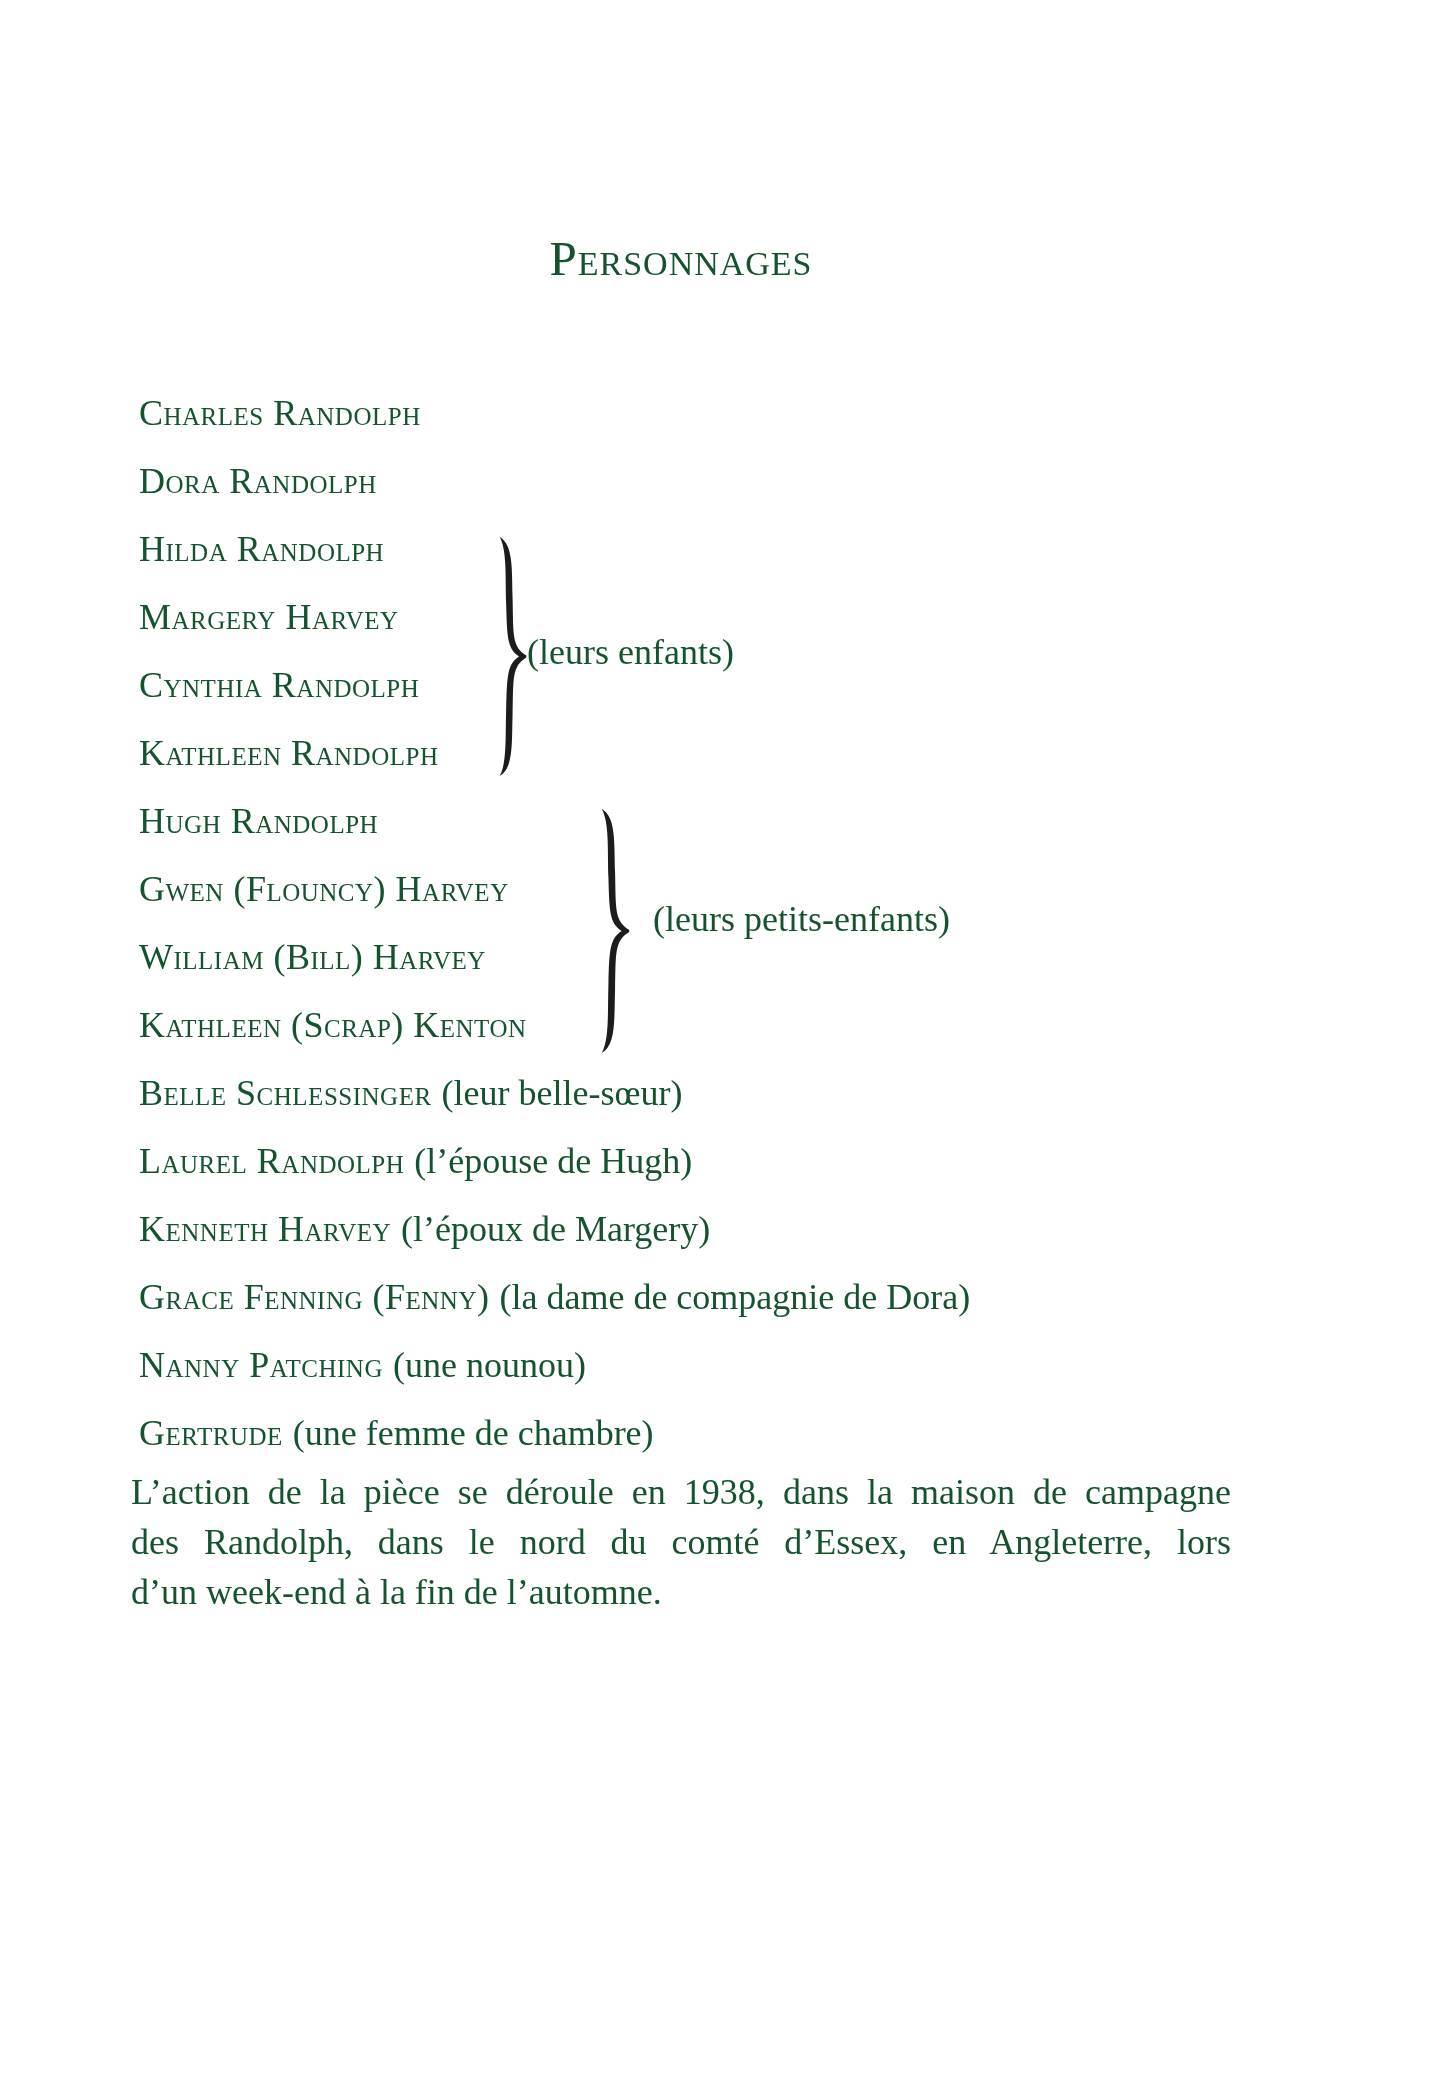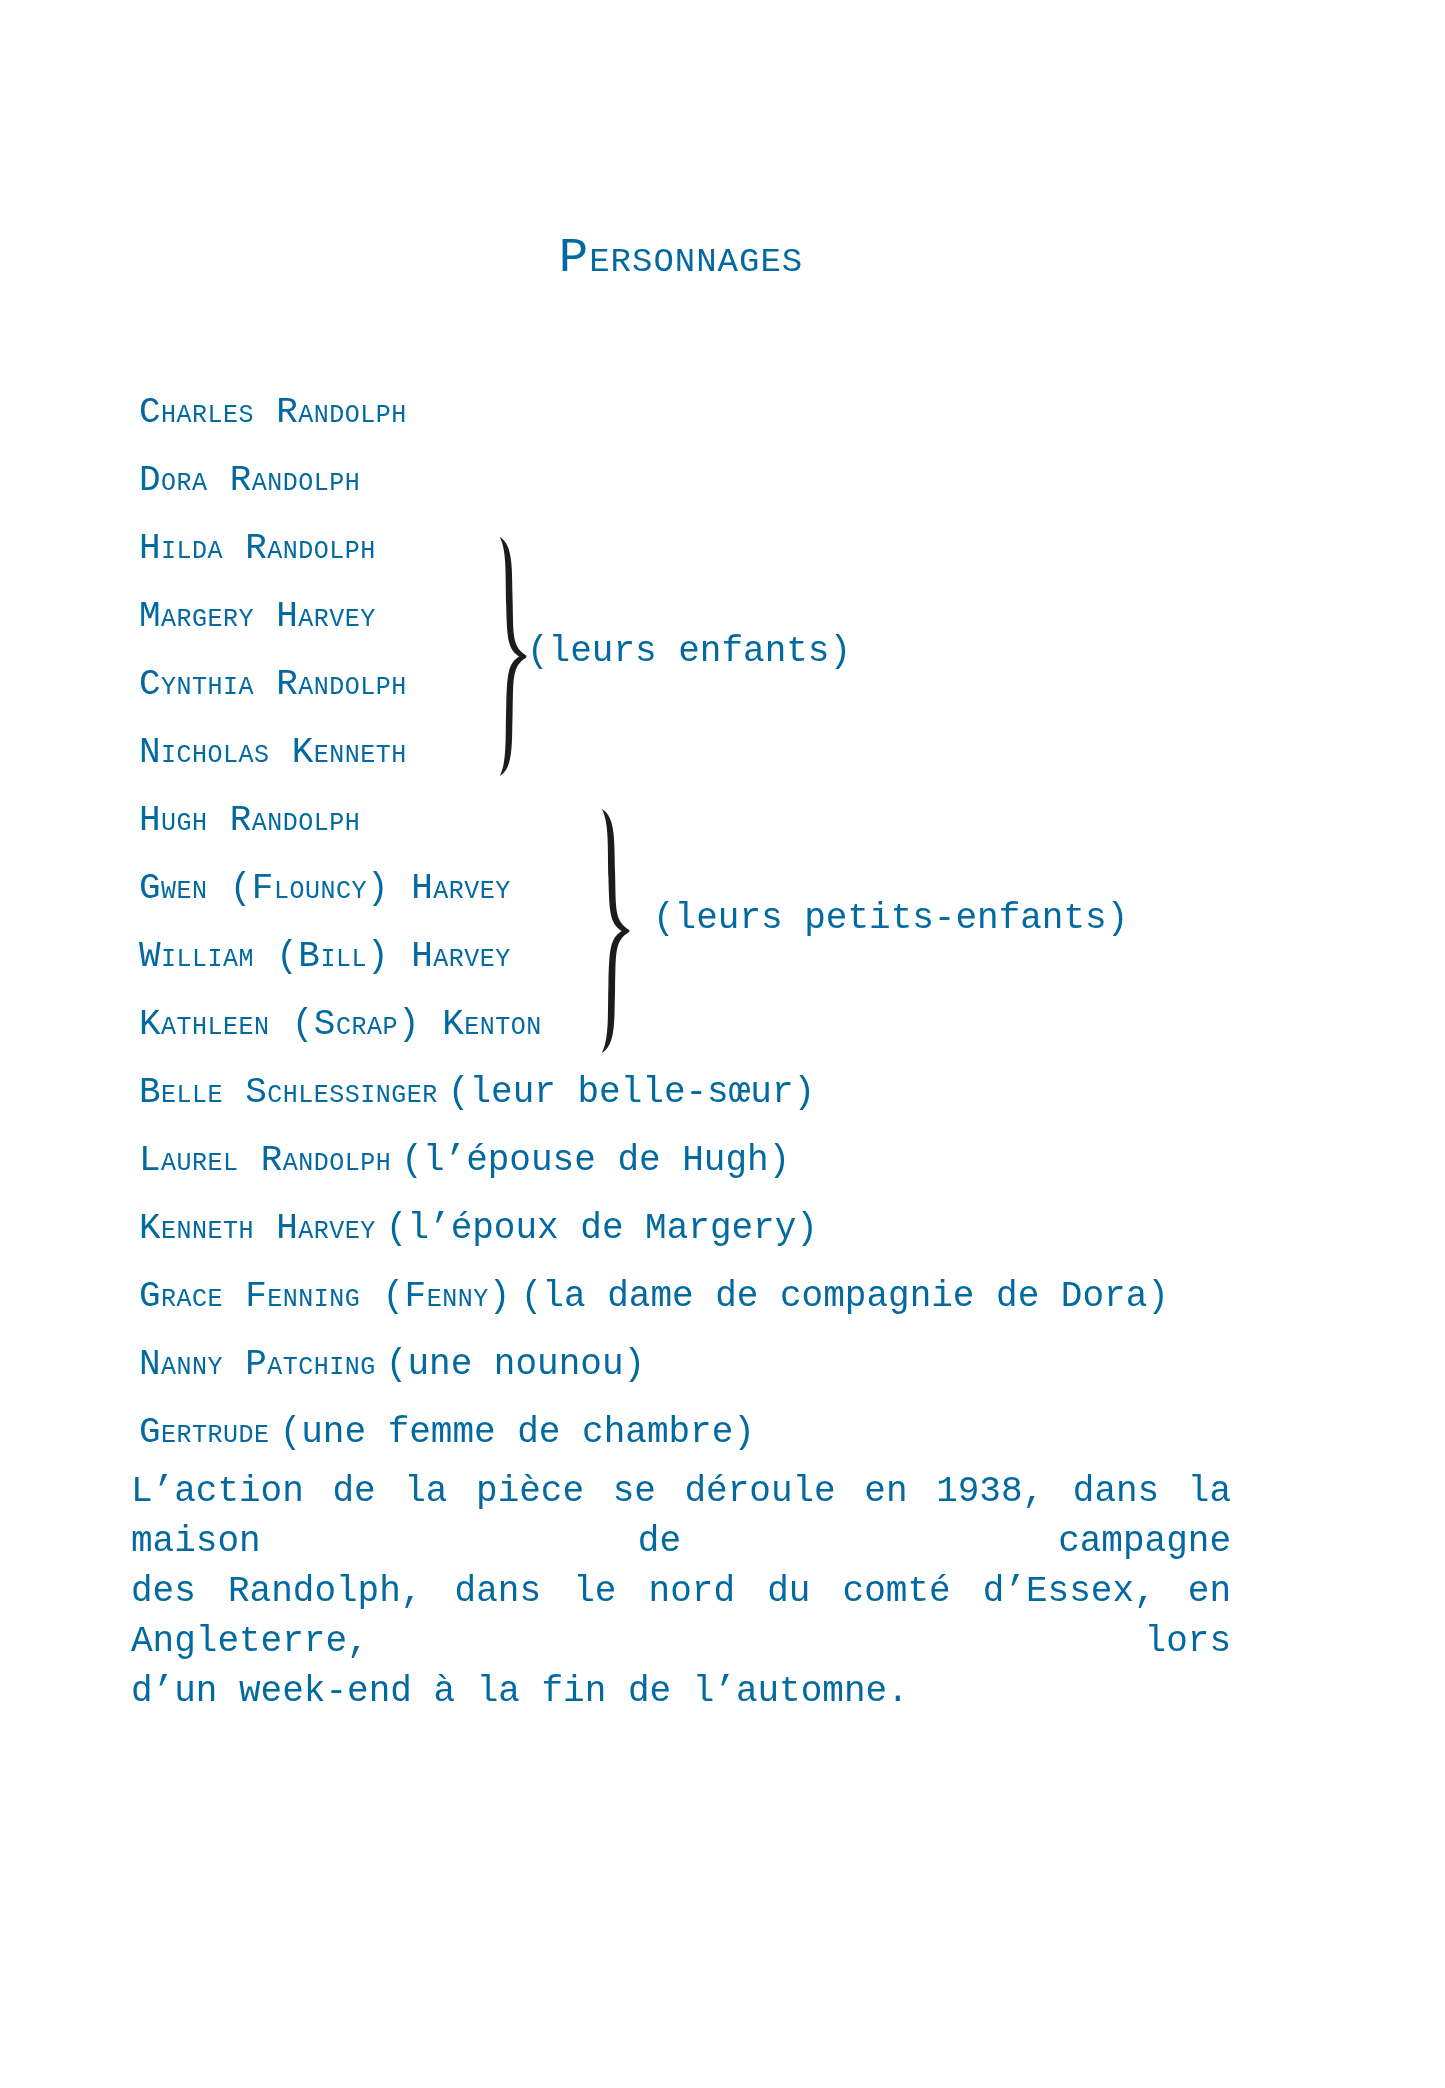--- a/index.html
+++ b/index.html
@@ -1,22 +1,22 @@
 <!DOCTYPE html>
 <html><head>
 <meta charset="utf-8">
 <style>
   html, body { margin: 0; padding: 0; background: #ffffff; }
   .page {
     position: relative;
     width: 1445px;
     height: 2088px;
     background: #ffffff;
-    color: #0369a1;
-    font-family: Liberation Mono, monospace;
+    color: #14532d;
+    font-family: Liberation Serif, serif;
     overflow: hidden;
   }
   .content {
     margin-left: 131px;
     width: 1100px;
   }
   .title {
     padding-top: 234px;
     font-size: 49px;
     line-height: 1;
@@ -91,21 +91,21 @@
         <div class="row">
           <span class="nm">Hilda Randolph</span>
         </div>
         <div class="row">
           <span class="nm">Margery Harvey</span>
         </div>
         <div class="row">
           <span class="nm">Cynthia Randolph</span>
         </div>
         <div class="row">
-          <span class="nm">Nicholas Kenneth</span>
+          <span class="nm">Kathleen Randolph</span>
         </div>
         <svg class="brace brace-children" viewBox="0 0 36 240" preserveAspectRatio="none" aria-hidden="true">
           <path d="M3,0 C18,8 16,32 17,62 C18,98 16,110 32,119 L32,121 C16,130 18,142 17,178 C16,208 18,232 3,240 C11,226 9,200 10,172 C11,140 11,128 24,120 C11,112 11,100 10,68 C9,40 11,14 3,0 Z" fill="#1c1c1c"></path>
         </svg>
         <div class="group-label label-children">(leurs enfants)</div>
       </div>
 
       <div class="group">
         <div class="row">
           <span class="nm">Hugh Randolph</span>

